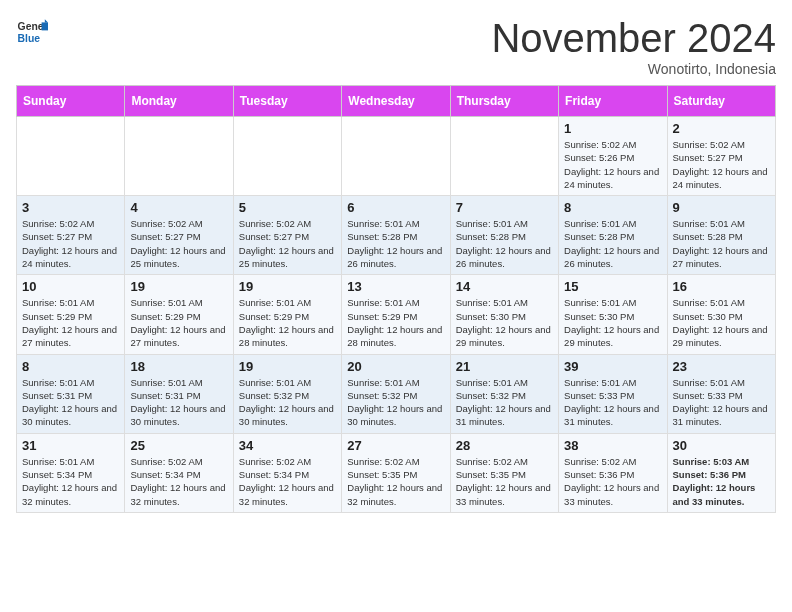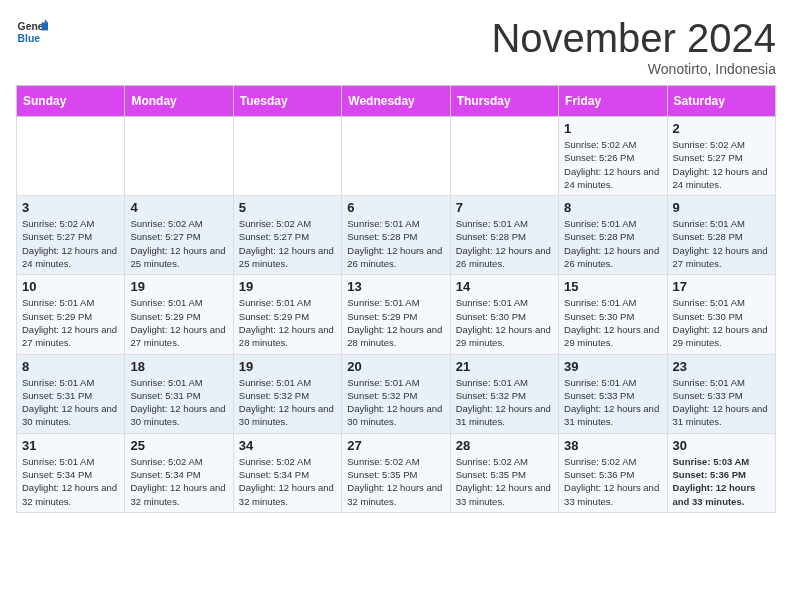--- a/index.html
+++ b/index.html
@@ -206,21 +206,21 @@
 Sunset: 5:30 PM
 Daylight: 12 hours and 29 minutes.</div>
         </td>
         <td>
           <span class="day-num">15</span>
           <div class="day-info" style="white-space: pre-line;">Sunrise: 5:01 AM
 Sunset: 5:30 PM
 Daylight: 12 hours and 29 minutes.</div>
         </td>
         <td>
-          <span class="day-num">17</span>
+          <span class="day-num">16</span>
           <div class="day-info" style="white-space: pre-line;">Sunrise: 5:01 AM
 Sunset: 5:30 PM
 Daylight: 12 hours and 29 minutes.</div>
         </td>
       </tr>
       <tr>
         <td>
           <span class="day-num">8</span>
           <div class="day-info" style="white-space: pre-line;">Sunrise: 5:01 AM
 Sunset: 5:31 PM

